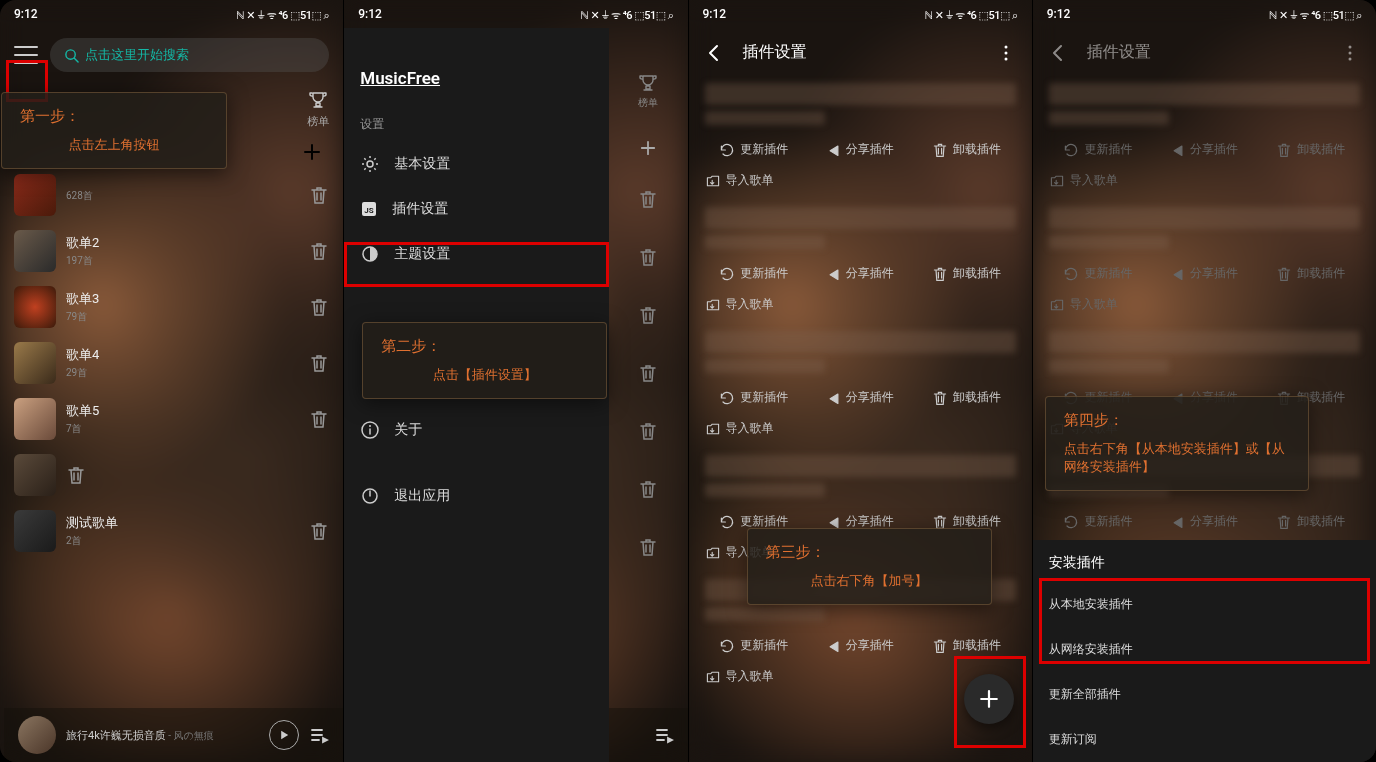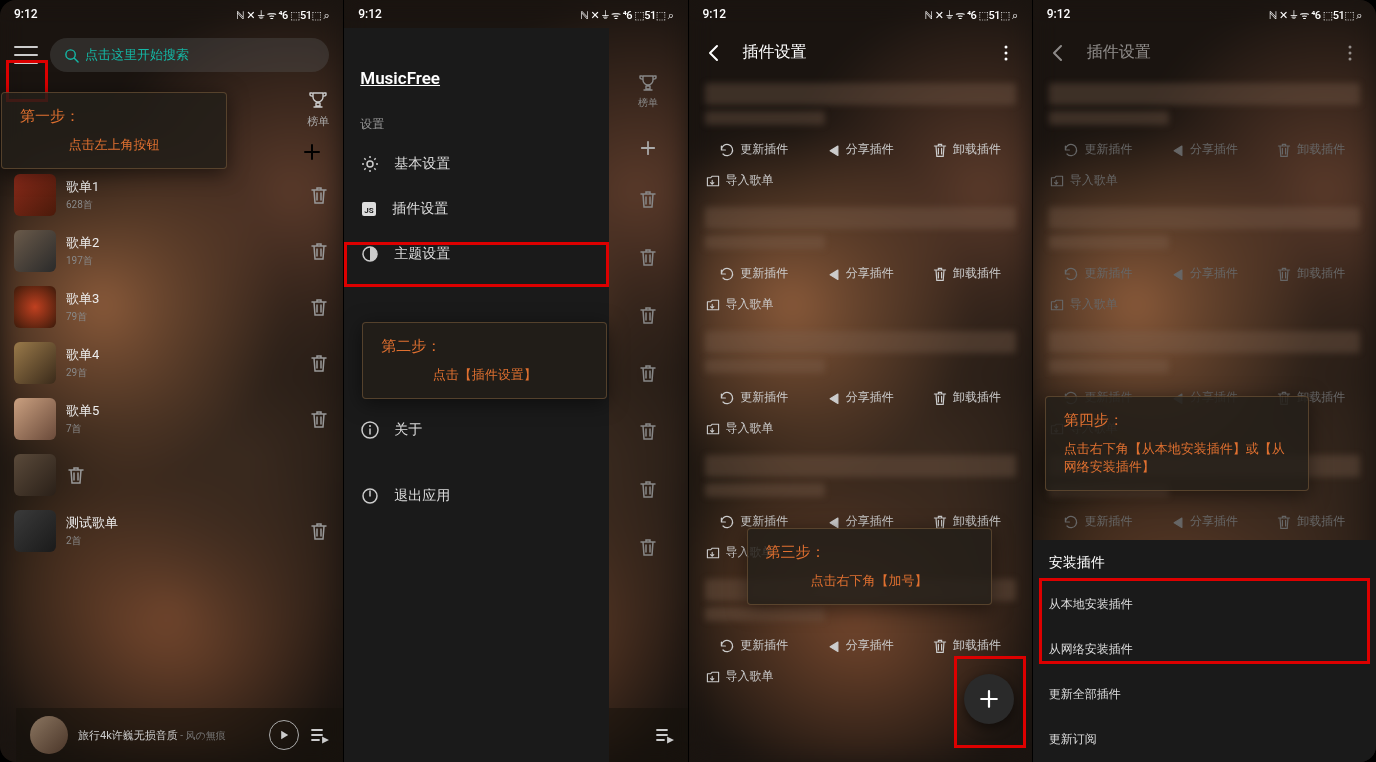--- a/index.html
+++ b/index.html
@@ -35,21 +35,21 @@
 .chip { display:flex; flex-direction:column; align-items:center; gap:4px; color:#aaa; font-size:11px; }
 .plusrow { display:flex; justify-content:flex-end; padding:6px 22px; }
 .playlist { padding:0 14px; }
 .plitem { display:flex; align-items:center; gap:10px; padding:7px 0; }
 .plcover { width:42px; height:42px; border-radius:6px; background:#4a3528; flex-shrink:0; }
 .plinfo { flex:1; }
 .plname { color:#eee; font-size:13px; }
 .plcount { color:#888; font-size:10px; margin-top:2px; }
 .pltrash { color:#999; }
 
-.nowplaying { position:absolute; bottom:0; left:16px; right:0; height:54px; display:flex; align-items:center; padding:0 14px; gap:10px; background:rgba(20,15,10,0.5); }
+.nowplaying { position:absolute; bottom:0; left:4px; right:0; height:54px; display:flex; align-items:center; padding:0 14px; gap:10px; background:rgba(20,15,10,0.5); }
 .npcover { width:38px; height:38px; border-radius:19px; background:linear-gradient(135deg,#8a7560,#4a3528); flex-shrink:0; }
 .nptext { flex:1; color:#ccc; font-size:11px; overflow:hidden; white-space:nowrap; }
 .nptext .sub { color:#777; font-size:10px; }
 .npbtn { width:30px; height:30px; border:1.5px solid #aaa; border-radius:50%; display:flex; align-items:center; justify-content:center; }
 
 .tooltip { position:absolute; background:rgba(35,30,25,0.85); border:1px solid rgba(160,120,75,0.4); border-radius:4px; padding:14px 18px; z-index:20; box-shadow:0 4px 20px rgba(0,0,0,0.5); }
 .tthead { color:#e07030; font-size:15px; font-weight:500; margin-bottom:10px; }
 .ttbody { color:#e07030; font-size:13px; text-align:center; }
 
 
@@ -186,21 +186,20 @@
     </div>
     <div class="plusrow">
       <svg width="18" height="18" viewBox="0 0 18 18">
             <use href="#i-plus"></use>
           </svg>
     </div>
     <div class="playlist" id="pl1">
           <div class="plitem">
      <div class="plcover" style="background:linear-gradient(135deg,#8a2a1a,#4a1a0a)"></div>
      <div class="plinfo">
-       <div class="plname">歌单1</div>
        <div class="plcount">628首</div>
      </div>
      <svg width="20" height="20" viewBox="0 0 20 20" class="pltrash">
               <use href="#i-trash"></use>
             </svg>
    </div>
           <div class="plitem">
      <div class="plcover" style="background:linear-gradient(135deg,#6a5a4a,#2a2a2a)"></div>
      <div class="plinfo">
        <div class="plname">歌单2</div>

